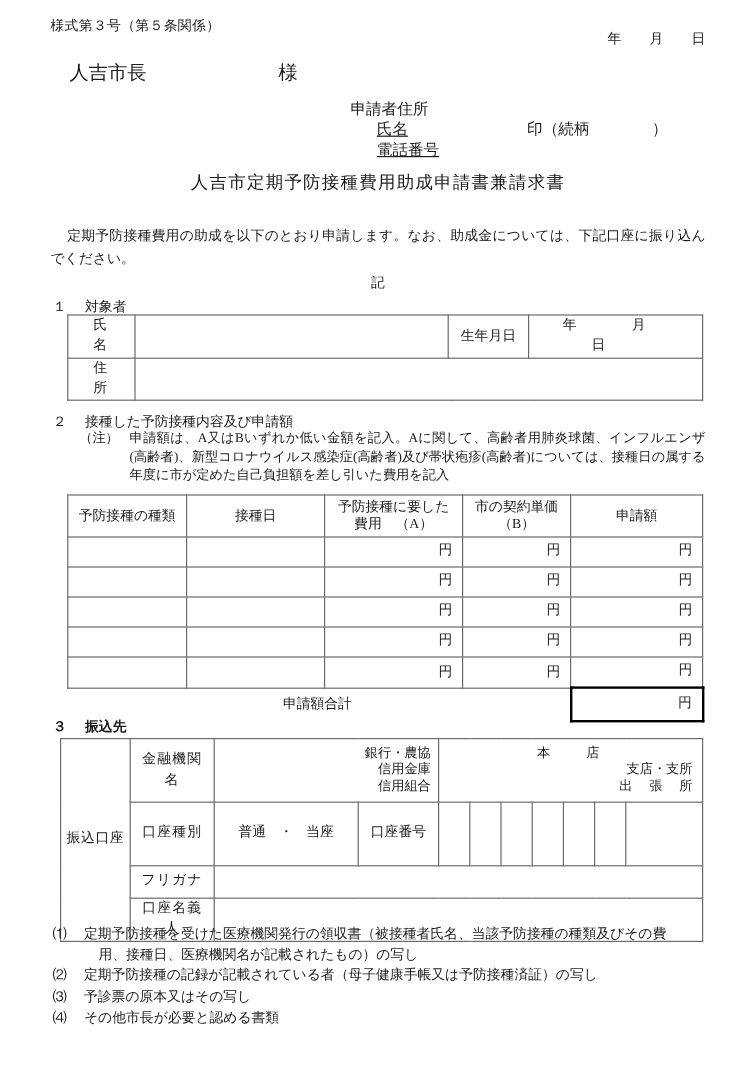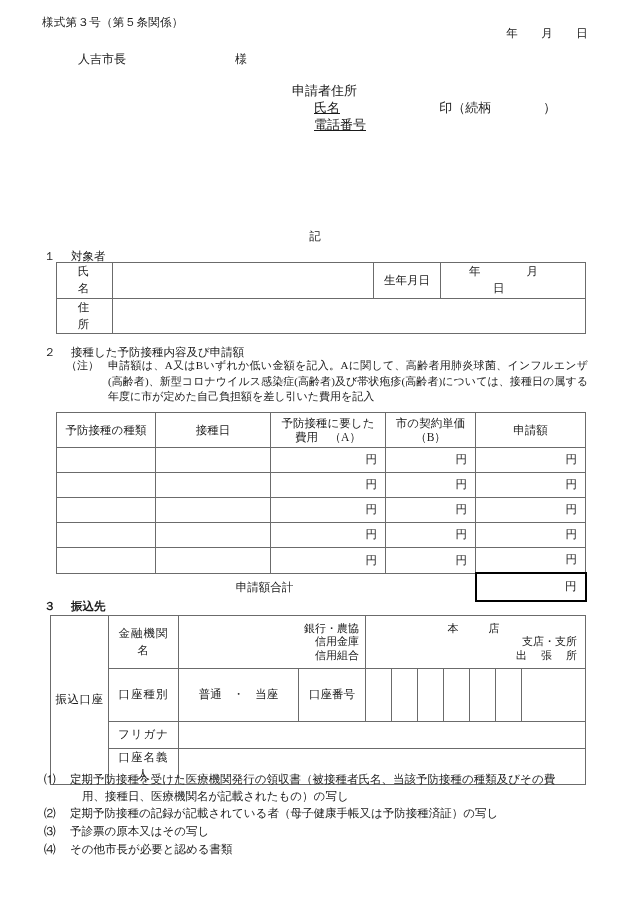--- a/index.html
+++ b/index.html
@@ -40,22 +40,21 @@
     font-size: 11.5px;
     letter-spacing: .3px;
   }
   .date-line span { margin-left: 20px; }
   .date-line span:first-child { margin-left: 0; }
 
   .addressee {
     position: absolute;
     left: 58px;
     top: 50px;
-    font-size: 12px;
-    margin-left: 20px;
+    font-size: 16px;
   }
   .addressee .sama {
     display: inline-block;
     margin-left: 106px;
   }
 
   
   .applicant {
     position: absolute;
     left: 292px;
@@ -263,21 +262,25 @@
     </div>
     <div class="row">
       <span class="indent">氏名</span>
       <span class="seal">印（続柄　　　　）</span>
     </div>
     <div class="row">
       <span class="indent">電話番号</span>
     </div>
   </div>
 
-
+  <div class="doc-title">人吉市定期予防接種費用助成申請書兼請求書</div>
+
+  <div class="intro">
+    <span class="lead">定期予防接種費用の助成を以下のとおり申請します。なお、助成金については、下記口座に振り込んでください。</span>
+  </div>
   <div class="ki">記</div>
 
   <div class="sec" id="sec1">
     <span class="num">１</span>
     <span>対象者</span>
   </div>
 
   <table id="t-person">
     <colgroup>
       <col style="width:56px">

